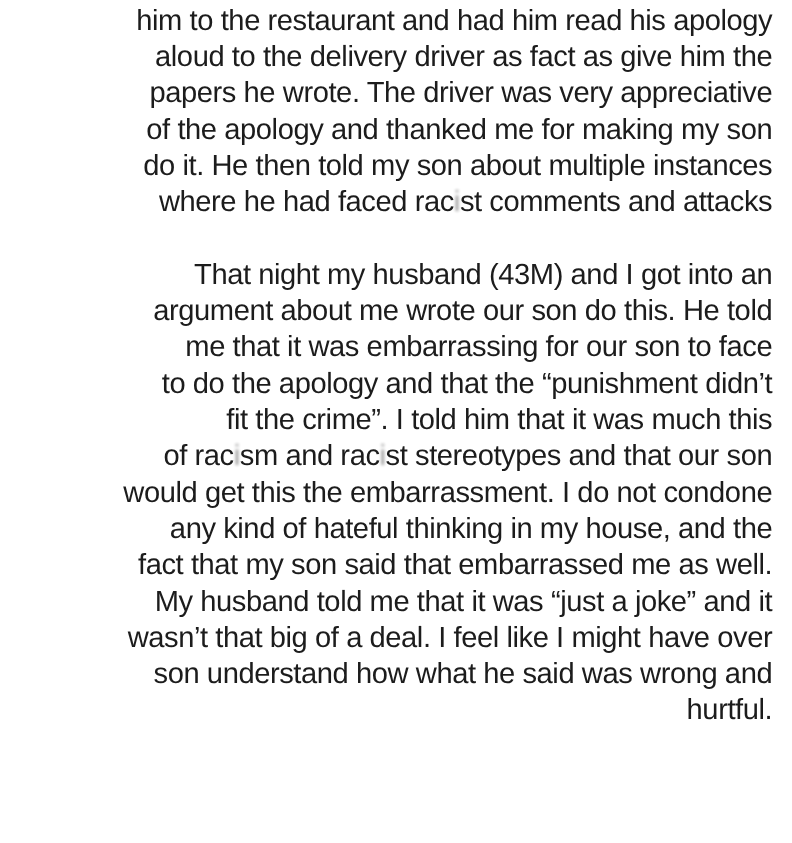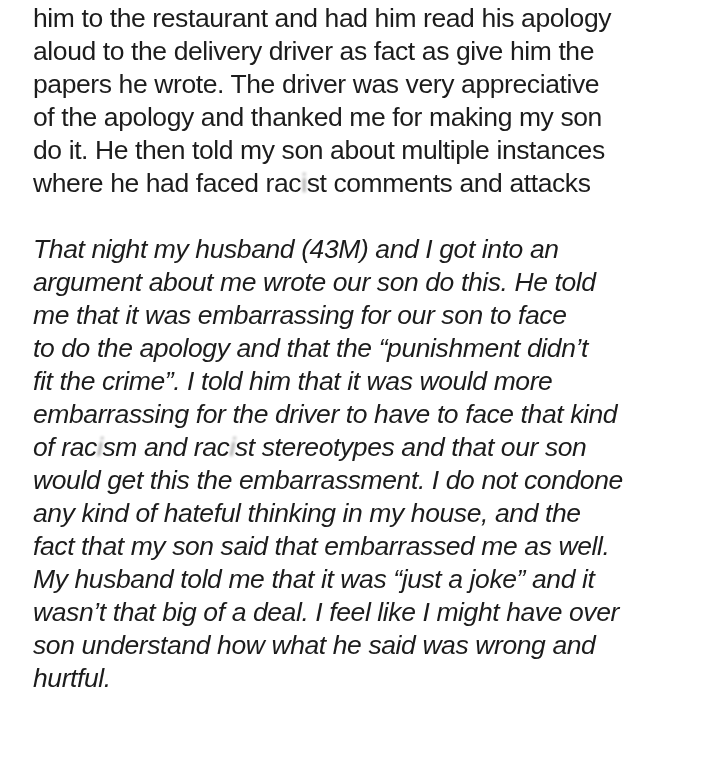--- a/index.html
+++ b/index.html
@@ -11,28 +11,28 @@
     height: 766px;
     background: #ffffff;
     overflow: hidden;
   }
   .post-text {
     font-family: "Liberation Sans", "DejaVu Sans", sans-serif;
     font-size: 26.5px;
     line-height: 33px;
     letter-spacing: -0.4px;
     color: #1c1c1c;
-    padding: 2px 18px 0 33px;
+    padding: 2px 18px 0 49px;
+    text-align: right;
   }
   .post-text p {
     margin: 0 0 33px 0;
   }
   .post-text p:last-child {
     margin-bottom: 0;
-    font-style: italic;
   }
   .line {
     display: block;
     white-space: nowrap;
   }
   .censored-char {
     display: inline-block;
     filter: blur(1.6px);
     opacity: 0.45;
   }
@@ -48,22 +48,21 @@
         <span class="line">papers he wrote. The driver was very appreciative</span>
         <span class="line">of the apology and thanked me for making my son</span>
         <span class="line">do it. He then told my son about multiple instances</span>
         <span class="line">where he had faced rac<span class="censored-char">i</span>st comments and attacks</span>
       </p>
       <p>
         <span class="line">That night my husband (43M) and I got into an</span>
         <span class="line">argument about me wrote our son do this. He told</span>
         <span class="line">me that it was embarrassing for our son to face</span>
         <span class="line">to do the apology and that the “punishment didn’t</span>
-        <span class="line">fit the crime”. I told him that it was would more</span>
-        <span class="line">embarrassing for the driver to have to face that kind</span>
+        <span class="line">fit the crime”. I told him that it was much this</span>
         <span class="line">of rac<span class="censored-char">i</span>sm and rac<span class="censored-char">i</span>st stereotypes and that our son</span>
         <span class="line">would get this the embarrassment. I do not condone</span>
         <span class="line">any kind of hateful thinking in my house, and the</span>
         <span class="line">fact that my son said that embarrassed me as well.</span>
         <span class="line">My husband told me that it was “just a joke” and it</span>
         <span class="line">wasn’t that big of a deal. I feel like I might have over</span>
         <span class="line">son understand how what he said was wrong and</span>
         <span class="line">hurtful.</span>
       </p>
     </article>

